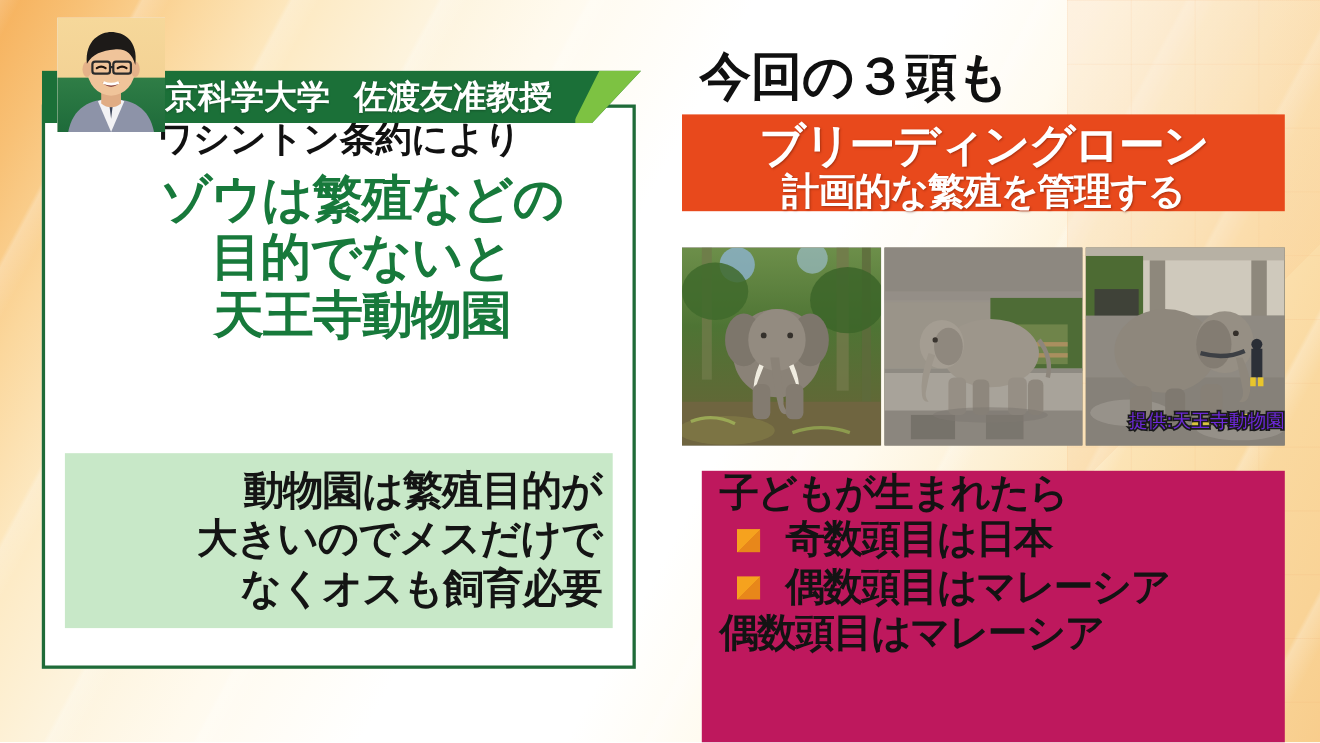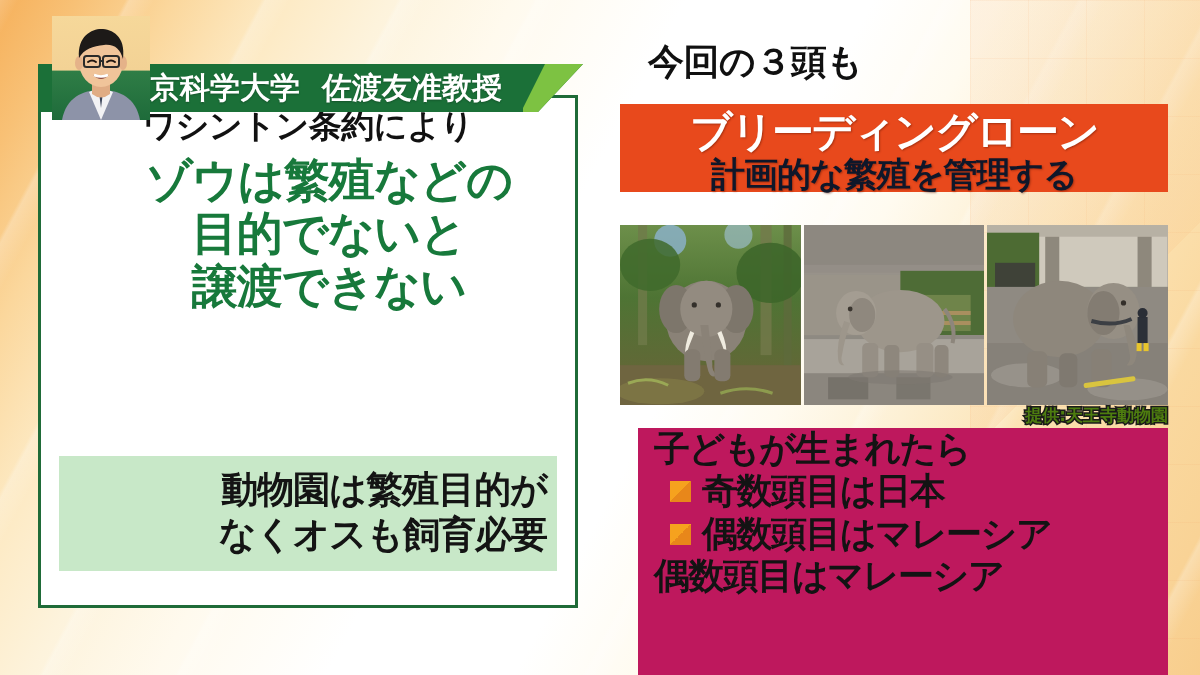--- a/index.html
+++ b/index.html
@@ -174,27 +174,26 @@
     overflow: hidden;
     background: #efe6da;
   }
   #prof-photo svg { display: block; width: 100%; height: 100%; }
 
   
   #right-heading {
     position: absolute;
     left: 636px;
     top: 38px;
-    font-size: 36px;
+    font-size: 47px;
     font-weight: 900;
     color: #101010;
     letter-spacing: -0.5px;
     white-space: nowrap;
     z-index: 2;
-    margin-left: 12px;
   }
   #orange-box {
     position: absolute;
     left: 620px;
     top: 104px;
     width: 548px;
     height: 88px;
     background: #e8491c;
     z-index: 2;
     box-sizing: border-box;
@@ -205,21 +204,21 @@
     color: #ffffff;
     font-size: 42px;
     font-weight: 900;
     letter-spacing: -2px;
     line-height: 1.14;
     white-space: nowrap;
     text-shadow: 1px 1px 2px rgba(90,20,0,.45);
   }
   #orange-box .ob2 {
     text-align: center;
-    color: #0f172a;
+    color: #ffffff;
     font-size: 34px;
     font-weight: 900;
     letter-spacing: -1px;
     line-height: 1.1;
     white-space: nowrap;
     text-shadow: 1px 1px 2px rgba(90,20,0,.45);
   }
 
   
   #photo-strip {
@@ -236,25 +235,25 @@
     position: relative;
     flex: 1 1 0;
     overflow: hidden;
     background: #6e6a5c;
   }
   .photo svg { display:block; width: 100%; height: 100%; }
 
   #photo-credit {
     position: absolute;
     right: 32px;
-    top: 404px;
+    top: 371px;
     z-index: 5;
     font-size: 17px;
-    font-weight: 700;
-    color: #4d7c0f;
+    font-weight: 400;
+    color: #6d28d9;
     letter-spacing: 0px;
     white-space: nowrap;
     -webkit-text-stroke: 3px #1a1a1a;
     paint-order: stroke fill;
   }
 
   
   #yellow-box {
     position: absolute;
     left: 638px;
@@ -269,21 +268,21 @@
   #yellow-box .yl {
     font-size: 36px;
     font-weight: 900;
     color: #131313;
     line-height: 1.18;
     letter-spacing: -1.5px;
     white-space: nowrap;
     display: flex;
     align-items: center;
   }
-  #yellow-box .yl.indent { padding-left: 16px; }
+  #yellow-box .yl.indent { padding-left: 16px; gap: 12px; }
   .sq-bullet {
     display: inline-block;
     width: 21px;
     height: 21px;
     margin-right: 11px;
     flex: 0 0 auto;
     background: linear-gradient(135deg, #f6a21e 0 50%, #e8871a 50% 100%);
   }
 </style>
 </head>
@@ -294,25 +293,26 @@
   <div class="bg-base"></div>
   <div class="bg-streaks"></div>
   <div class="bg-blocks"></div>
 
   <div id="left-card">
     <div class="lead-line">ワシントン条約により</div>
 
     <div class="green-block">
       <div>ゾウは繁殖などの</div>
       <div>目的でないと</div>
-      <div>譲渡できない</div>
+      <div>天王寺動物園</div>
     </div>
 
     <div class="mint-box">
       <div>動物園は繁殖目的が</div>
+      <div>大きいのでメスだけで</div>
       <div>なくオスも飼育必要</div>
     </div>
   </div>
 
   <div id="banner">
     <div class="bar"></div>
     <div class="accent"></div>
     <div class="btext">
       <span>帝京科学大学</span>
       <span>佐渡友准教授</span>

